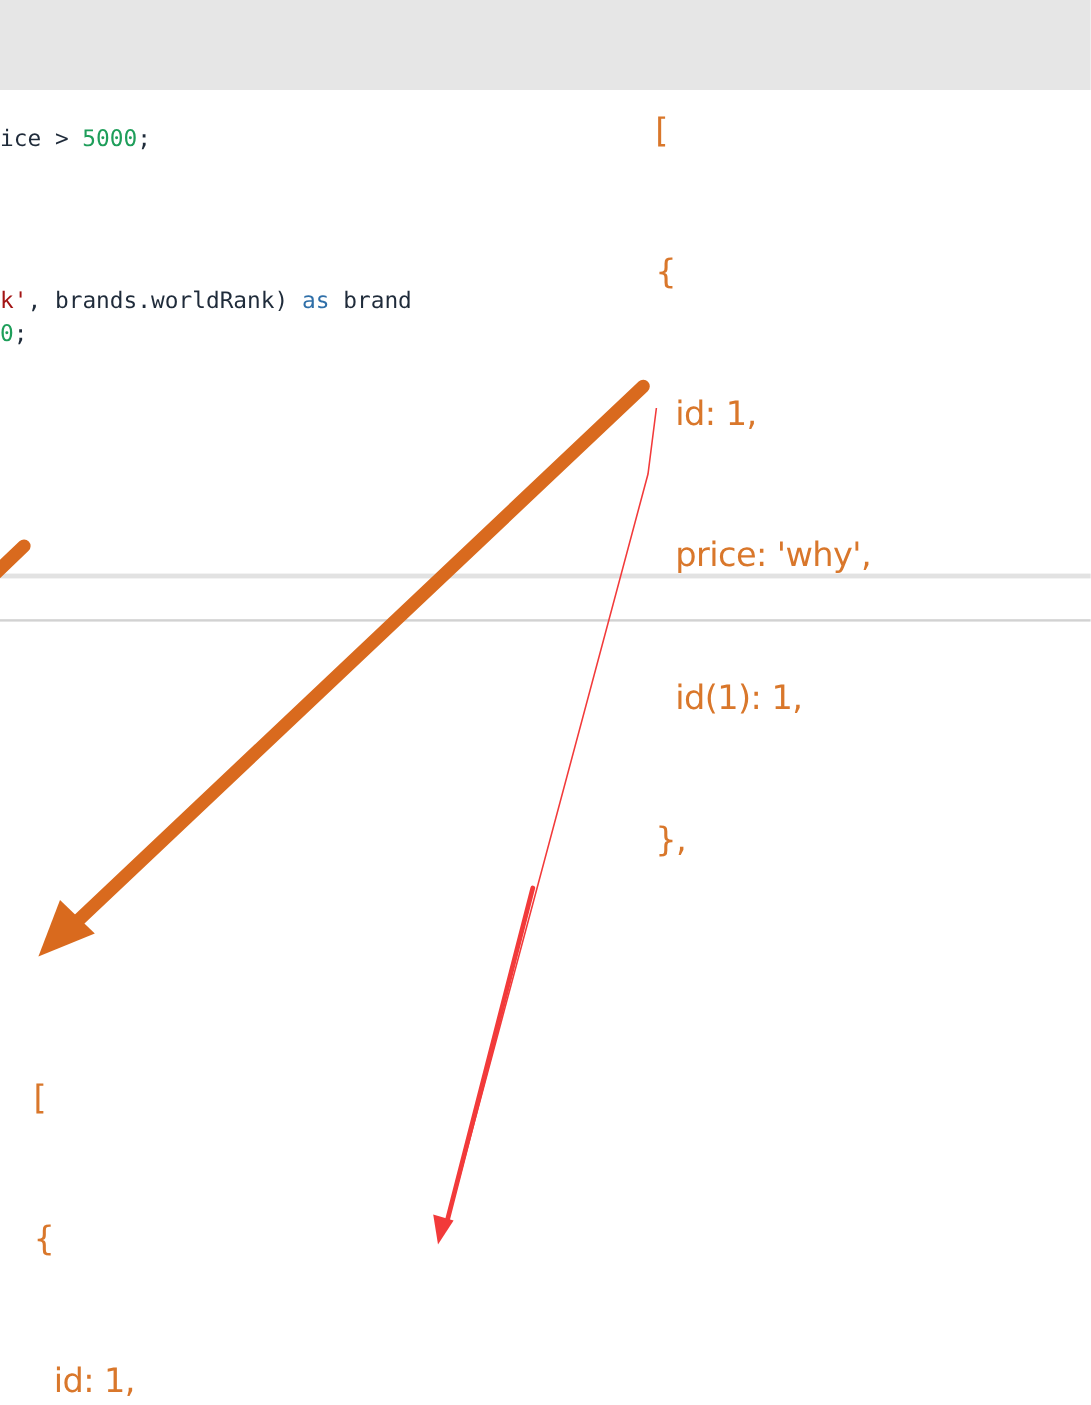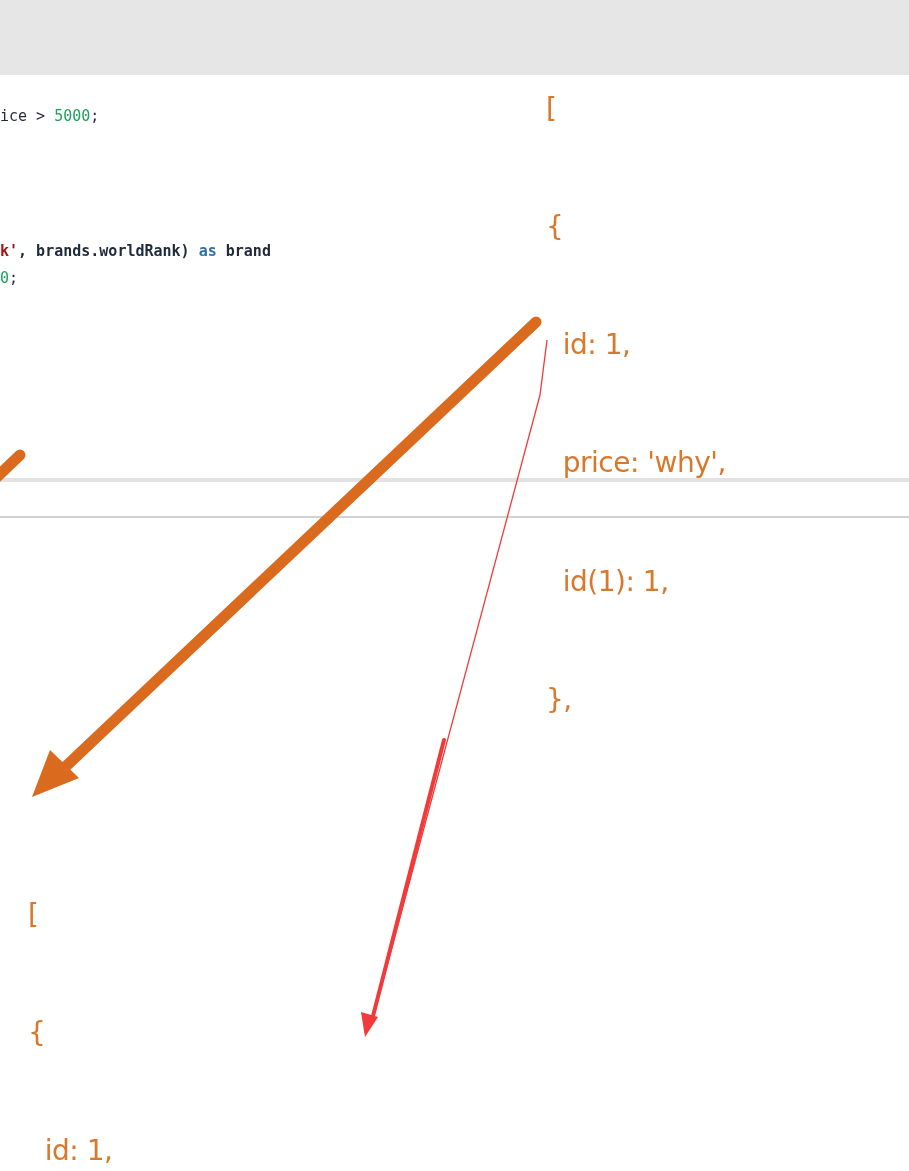--- a/index.html
+++ b/index.html
@@ -15,21 +15,21 @@
     .divider-band {
       position: absolute; left: 0; top: 478px; width: 909px; height: 40px;
       background: #ffffff;
       border-top: 4px solid #e2e2e2;
       border-bottom: 2px solid #d2d2d2;
       box-sizing: border-box;
     }
     .code {
       position: absolute; left: 0;
       font-family: "DejaVu Sans Mono", "Liberation Mono", monospace;
-      font-size: 15px; color: #1f2b3a; white-space: pre; line-height: 26px;
+      font-size: 19px; color: #1f2b3a; white-space: pre; line-height: 26px;
     }
     .num { color: #1e9e5a; }
     .str { color: #a31515; }
     .kw  { color: #2f6fa8; }
 
     .note {
       position: absolute;
       color: #d9772b;
       font-family: "DejaVu Sans", "Liberation Sans", sans-serif;
       font-size: 28px; line-height: 39.4px; white-space: pre;
@@ -42,21 +42,21 @@
     svg.overlay { position: absolute; left: 0; top: 0; pointer-events: none; }
   </style>
 </head>
 <body>
 
 <div class="top-band"></div>
 <div class="divider-band"></div>
 
 <div class="code" style="top:103px;"><span>ice &gt; </span><span class="num">5000</span><span>;</span></div>
 
-<div class="code" style="top:238px;font-weight:bold;"><span class="str">k'</span><span>, brands.worldRank) </span><span class="kw">as</span><span> brand</span></div>
+<div class="code" style="top:238px;"><span class="str">k'</span><span>, brands.worldRank) </span><span class="kw">as</span><span> brand</span></div>
 
 <div class="code" style="top:265px;"><span class="num">0</span><span>;</span></div>
 
 <div class="note right-note">
   <span class="line">[</span>
   <span class="line">{</span>
   <span class="line">  id: 1,</span>
   <span class="line">  price: 'why',</span>
   <span class="line">  id(1): 1,</span>
   <span class="line">},</span>

